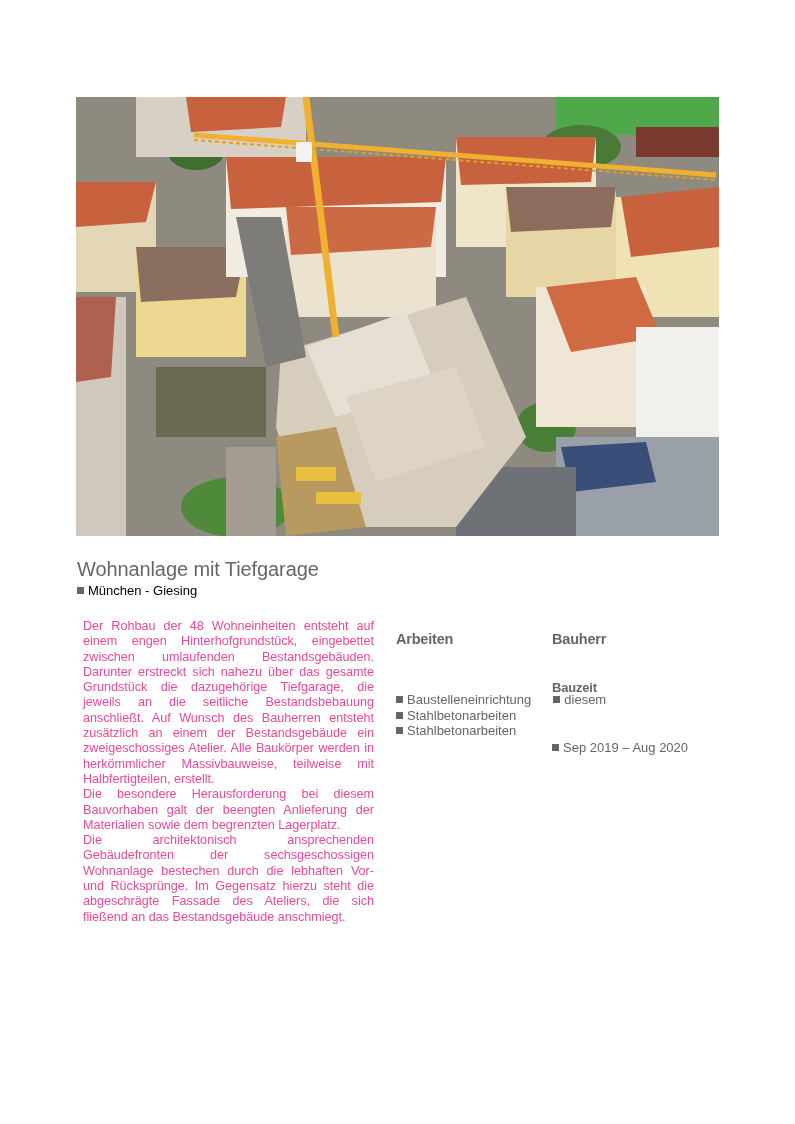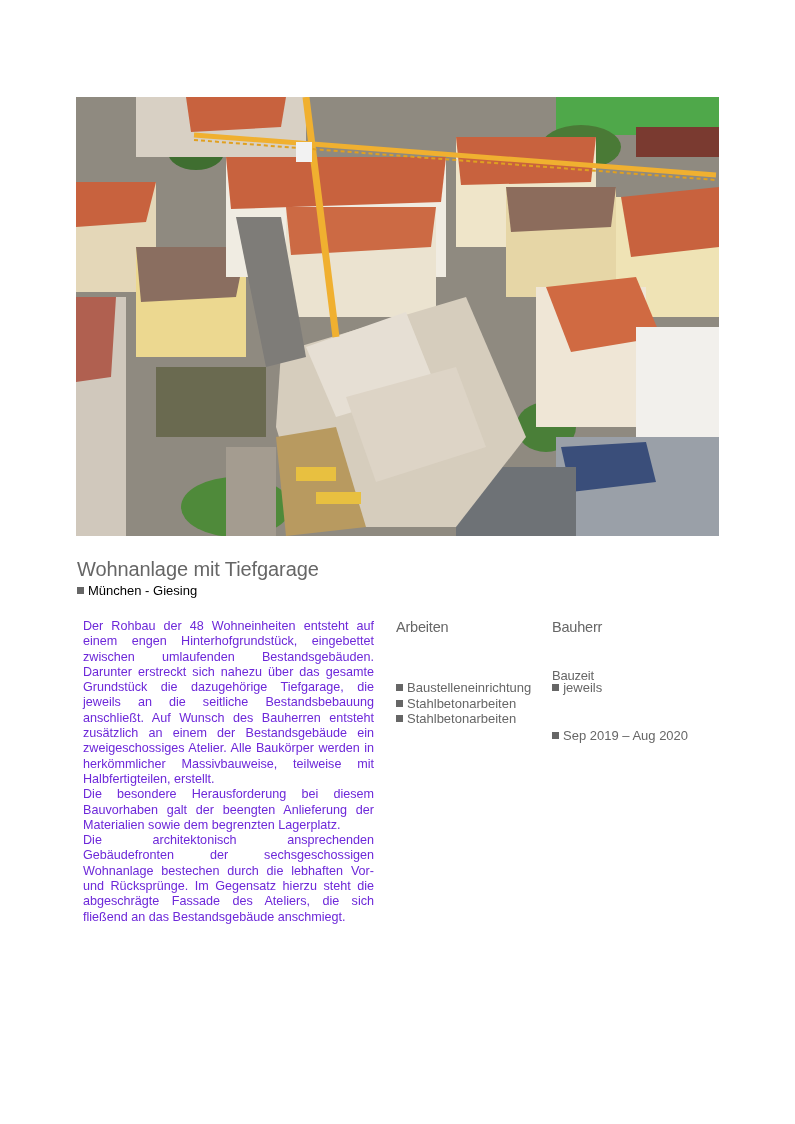--- a/index.html
+++ b/index.html
@@ -20,31 +20,31 @@
       position: absolute; left: 77px; top: 583px;
       font-size: 13px; color: #000000;
     }
     .bullet {
       display: inline-block; width: 7px; height: 7px; background: #666666;
       margin-right: 4px; vertical-align: 1px;
     }
 
     .description {
       position: absolute; left: 83px; top: 619px; width: 291px;
-      font-size: 12.6px; line-height: 15.3px; color: #6d28d9; text-align: justify;
+      font-size: 12.6px; line-height: 15.3px; color: #ec4899; text-align: justify;
     }
     .description p { margin: 0; }
 
     .col {
       position: absolute; font-size: 13px; color: #666666;
     }
     .col-arbeiten { left: 396px; top: 619px; }
     .col-bauherr  { left: 552px; top: 619px; text-align: right; }
     .col-bauzeit  { left: 552px; top: 667px; }
-    .col h3 { font-size: 14.5px; font-weight: normal; color: #666666; line-height: 17px; letter-spacing: -0.2px; }
+    .col h3 { font-size: 14.5px; font-weight: bold; color: #666666; line-height: 17px; letter-spacing: -0.2px; margin-top: 12px; }
     .col-bauzeit h3 { font-size: 13px; }
     .col ul { list-style: none; margin-top: 44px; }
     .col li { line-height: 15.5px; white-space: nowrap; }
   </style>
 </head>
 <body>
 
 <div class="photo">
   <svg viewBox="0 0 643 439" preserveAspectRatio="none">
 
@@ -121,21 +121,21 @@
   <ul>
     <li><span class="bullet"></span><span>Baustelleneinrichtung</span></li>
     <li><span class="bullet"></span><span>Stahlbetonarbeiten</span></li>
     <li><span class="bullet"></span><span>Stahlbetonarbeiten</span></li>
   </ul>
 </div>
 
 <div class="col col-bauherr">
   <h3>Bauherr</h3>
   <ul>
-    <li><span class="bullet"></span><span>jeweils</span></li>
+    <li><span class="bullet"></span><span>diesem</span></li>
   </ul>
 </div>
 
 <div class="col col-bauzeit">
   <h3>Bauzeit</h3>
   <ul>
     <li><span class="bullet"></span><span>Sep 2019 –  Aug 2020</span></li>
   </ul>
 </div>
 

